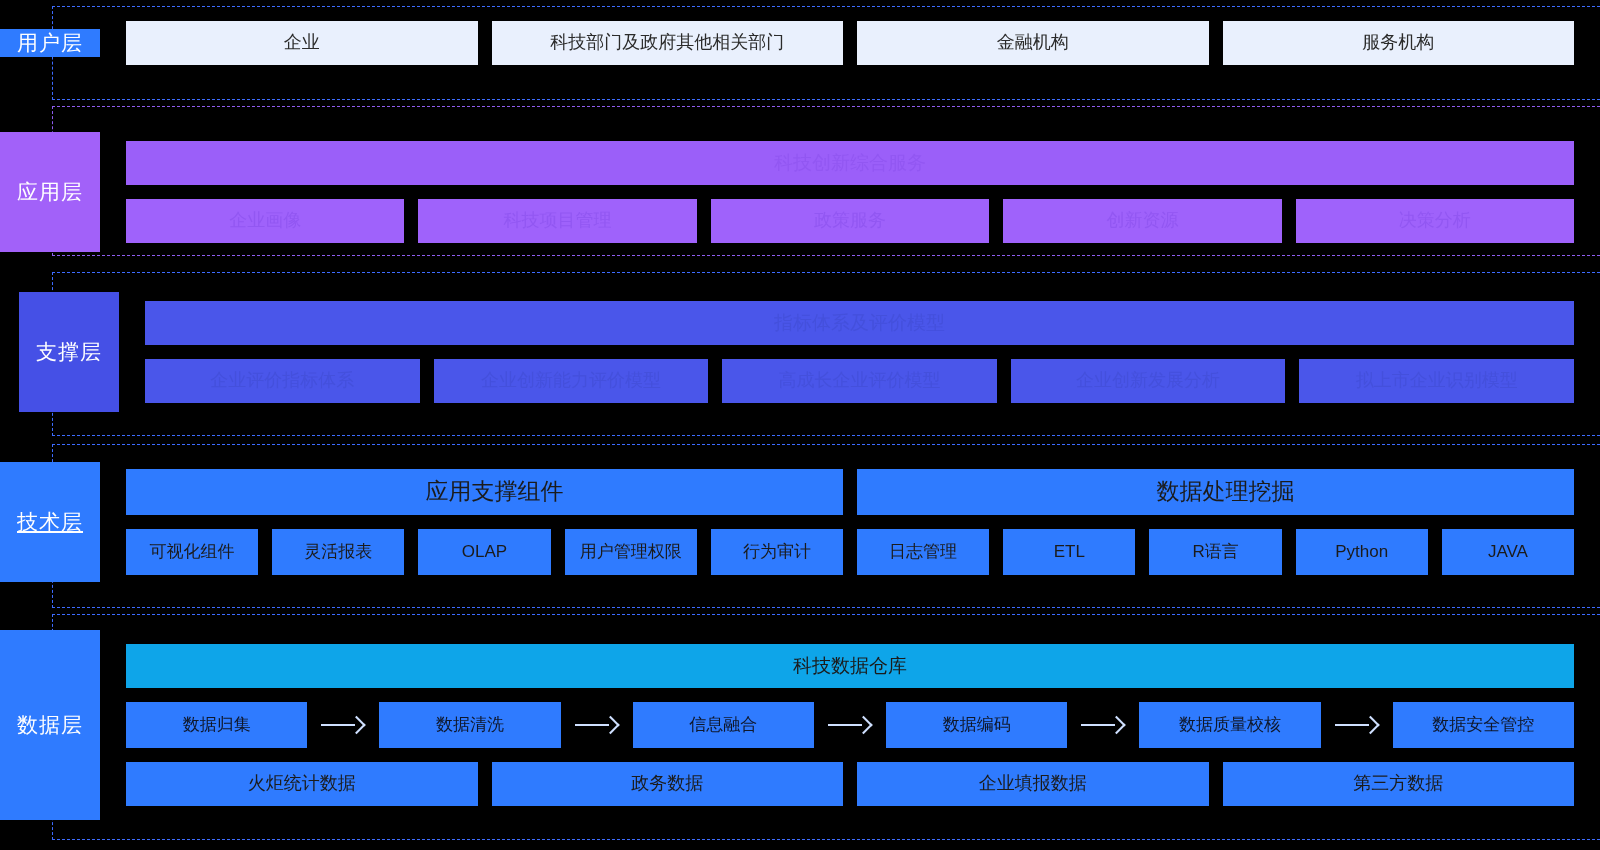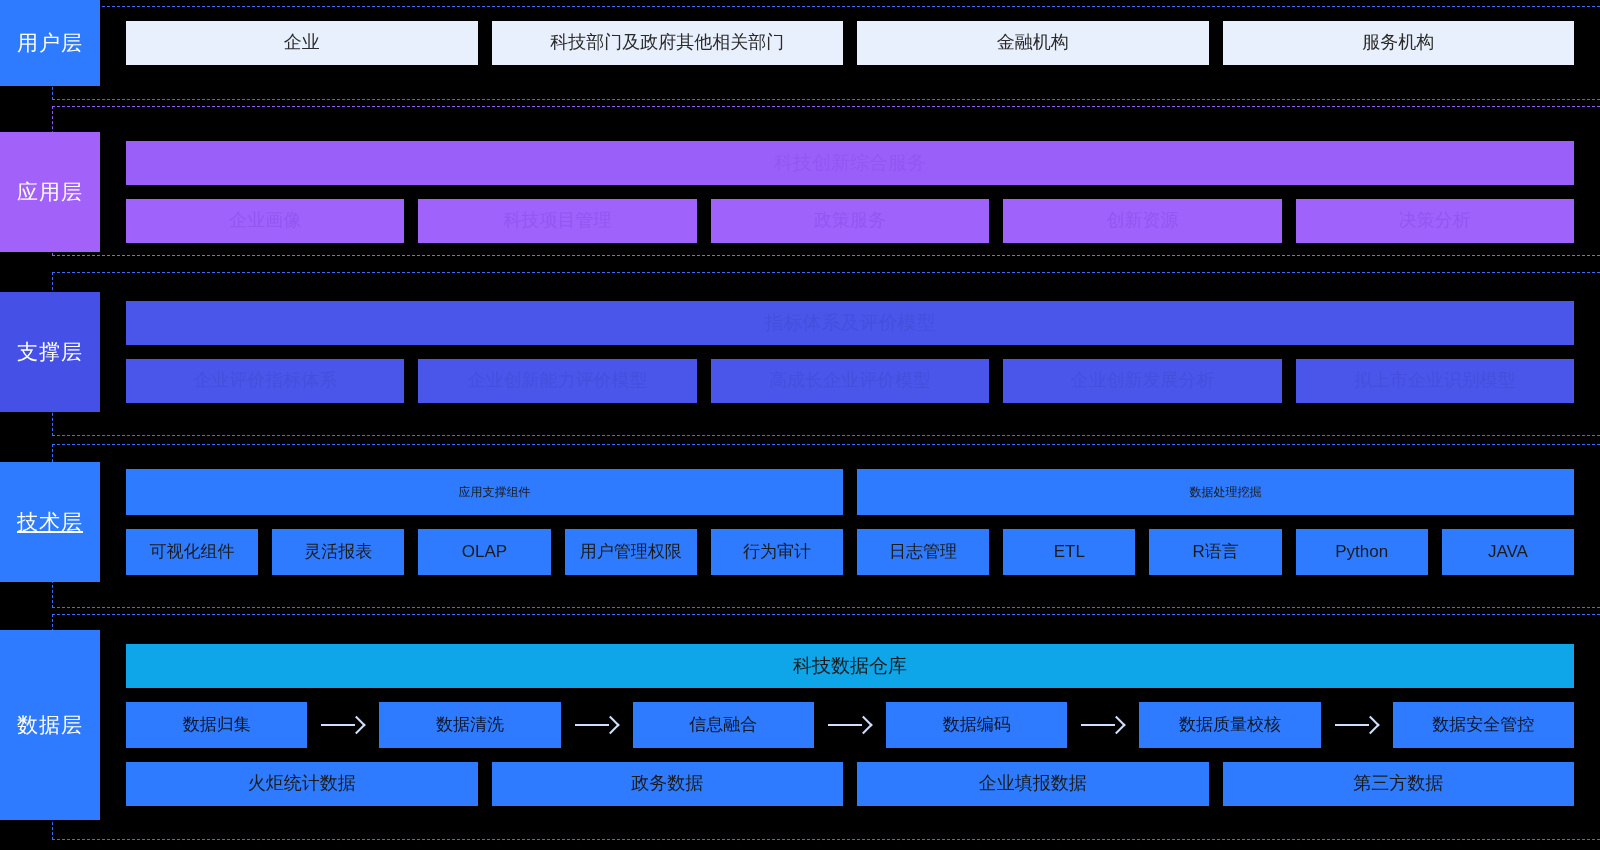--- a/index.html
+++ b/index.html
@@ -70,21 +70,21 @@
     align-items: center;
     justify-content: center;
     text-align: center;
     font-size: 18px;
     line-height: 1.2;
     white-space: nowrap;
     overflow: hidden;
   }
 
   
-  #layer-user { top: 0px; height: 86px; }
+  #layer-user { top: 0px; height: 86px; align-items: center; }
   #layer-user .layer-label { background: #2f7bff; }
   #dash-user { left: 52px; top: 6px; width: 1548px; height: 94px; border-color: #3d6bff; border-right: none; }
   .box-user {
     background: #e9f0fd;
     color: #2b2b2b;
     height: 44px;
     flex: 1 1 0;
     font-size: 18px;
   }
 
@@ -101,21 +101,21 @@
   }
   .box-app {
     background: #9f62fb;
     color: #9257f2;
     height: 44px;
     flex: 1 1 0;
     font-size: 18px;
   }
 
   
-  #layer-support { top: 292px; height: 120px; }
+  #layer-support { top: 292px; height: 120px; padding-left: 19px; }
   #layer-support .layer-label { background: #4550e6; }
   #dash-support { left: 52px; top: 272px; width: 1548px; height: 164px; border-color: #3d6bff; border-right: none; }
   .box-sup-wide {
     background: #4a56ea;
     color: #4450dc;
     height: 44px;
     width: 100%;
     font-size: 19px;
   }
   .box-sup {
@@ -128,21 +128,21 @@
 
   
   #layer-tech { top: 462px; height: 120px; }
   #layer-tech .layer-label { background: #2f7bff; text-decoration: underline; }
   #dash-tech { left: 52px; top: 444px; width: 1548px; height: 164px; border-color: #3d6bff; border-right: none; }
   .box-tech-wide {
     background: #2f7bff;
     color: #1b1b1b;
     height: 46px;
     flex: 1 1 0;
-    font-size: 12px;
+    font-size: 23px;
     padding-left: 20px;
   }
   .box-tech {
     background: #2f7bff;
     color: #1b1b1b;
     height: 46px;
     flex: 1 1 0;
     font-size: 17px;
   }
 

